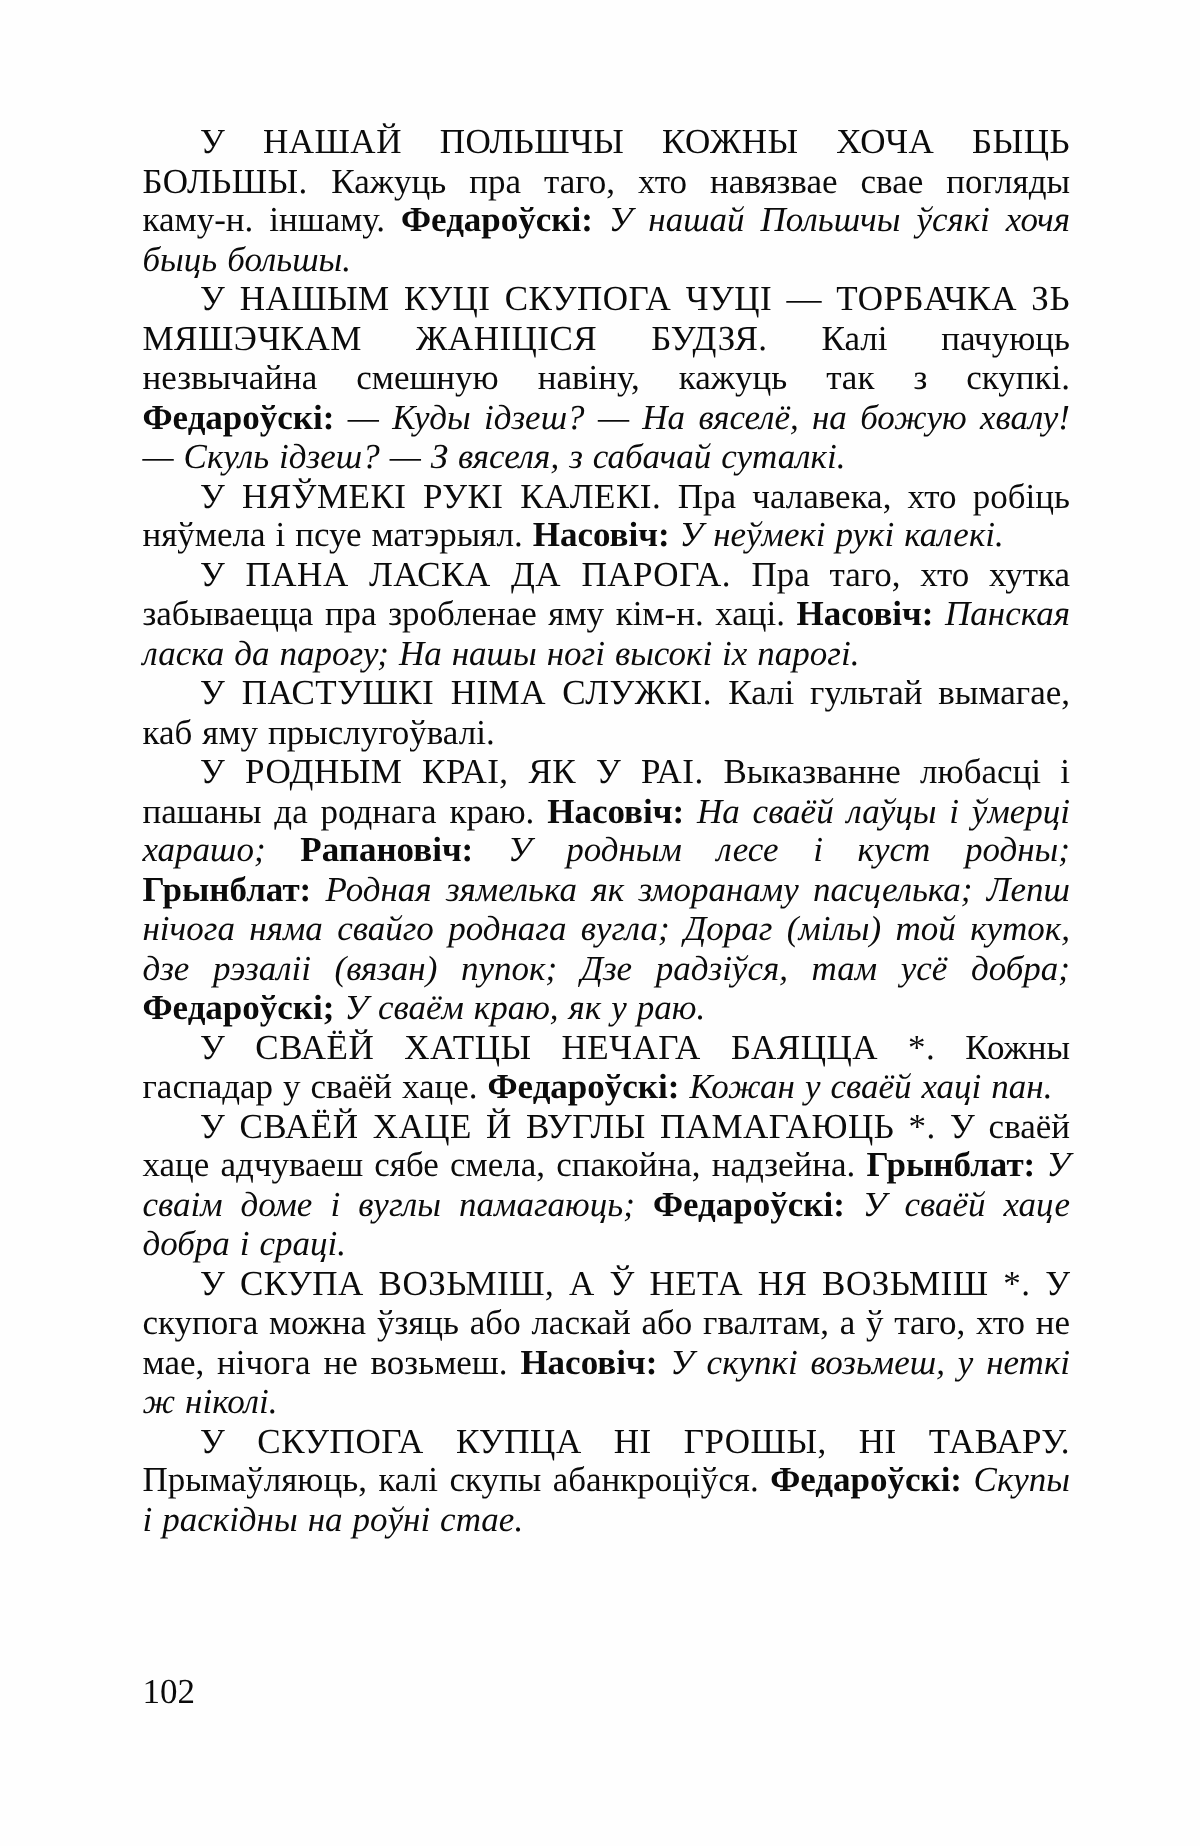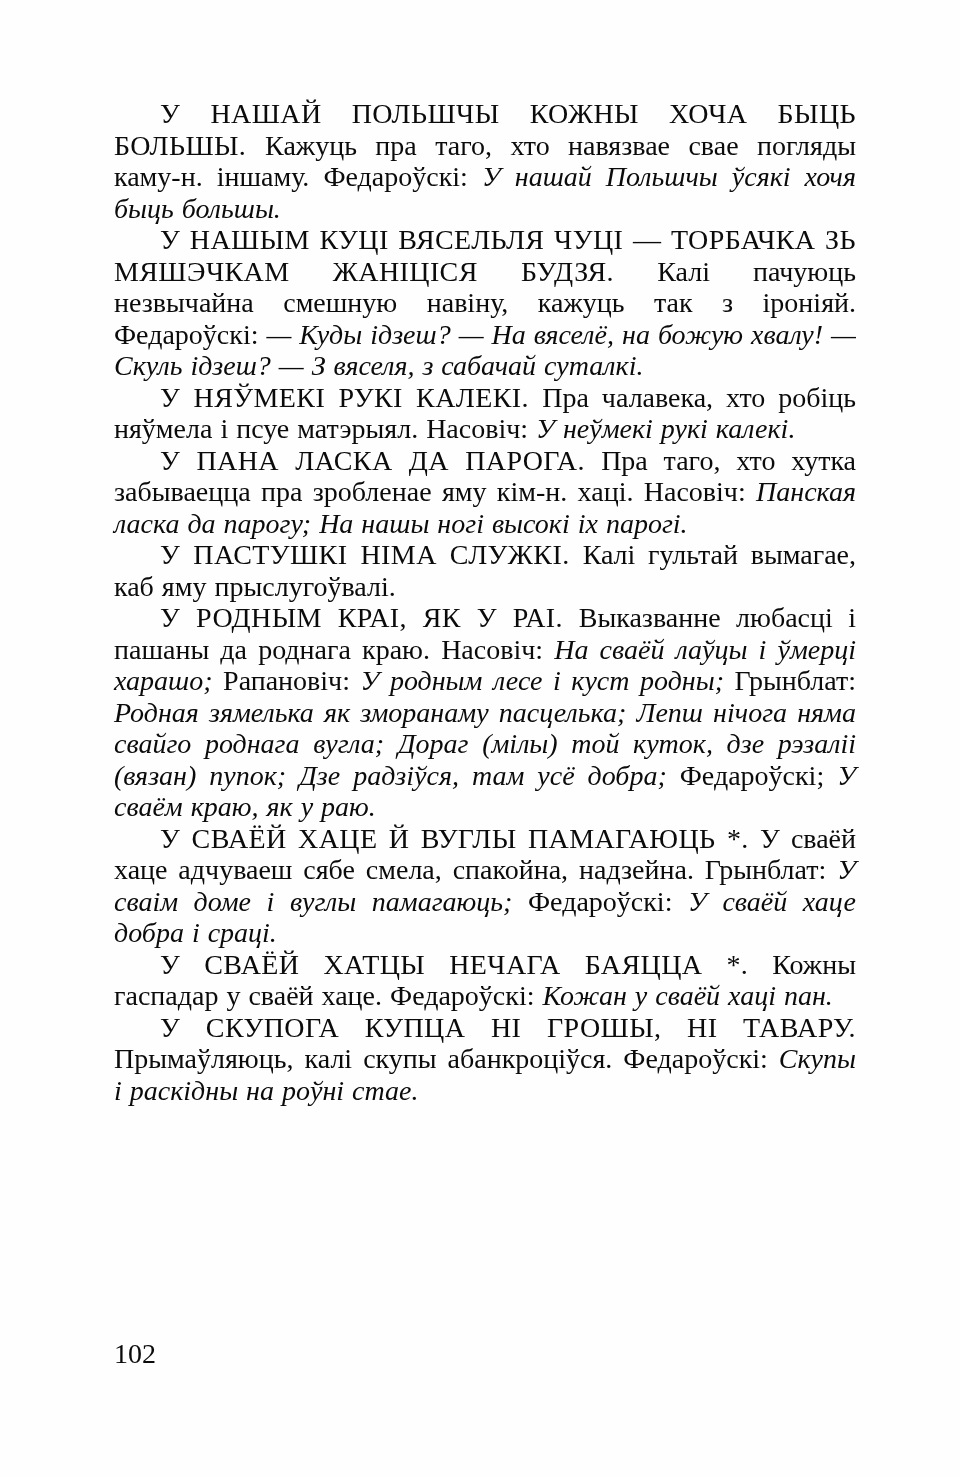--- a/index.html
+++ b/index.html
@@ -31,43 +31,44 @@
     font-size: 28px;
     line-height: 31.5px;
     word-spacing: 1px;
   }
   .run-head {
     letter-spacing: 0.4px;
   }
   .run-plain {
   }
   .run-source {
-    font-weight: 400;
+    font-weight: 700;
     margin-top: 12px;
   }
   .run-quote {
     font-style: italic;
   }
   .page-number {
     position: absolute;
     left: 114px;
     top: 1338px;
     font-size: 28px;
     line-height: 32px;
   }
 </style>
 </head>
 <body>
 
 <div class="page">
   <div class="text-block">
       <p class="para"><span class="run-head">У НАШАЙ ПОЛЬШЧЫ КОЖНЫ ХОЧА БЫЦЬ БОЛЬШЫ. </span><span class="run-plain">Кажуць пра таго, хто навязвае свае погляды каму-н. іншаму. </span><span class="run-source">Федароўскі: </span><span class="run-quote">У нашай Польшчы ўсякі хочя быць большы.</span></p>
-      <p class="para"><span class="run-head">У НАШЫМ КУЦІ ВЯСЕЛЬЛЯ ЧУЦІ — ТОРБАЧКА ЗЬ МЯШЭЧКАМ ЖАНІЦІСЯ БУДЗЯ. </span><span class="run-plain">Калі пачуюць незвычайна смешную навіну, кажуць так з іроніяй. </span><span class="run-source">Федароўскі: </span><span class="run-quote">— Куды ідзеш? — На вяселё, на божую хвалу! — Скуль ідзеш? — З вяселя, з сабачай суталкі.</span></p>
+      <p class="para"><span class="run-head">У НАШЫМ КУЦІ СКУПОГА ЧУЦІ — ТОРБАЧКА ЗЬ МЯШЭЧКАМ ЖАНІЦІСЯ БУДЗЯ. </span><span class="run-plain">Калі пачуюць незвычайна смешную навіну, кажуць так з скупкі. </span><span class="run-source">Федароўскі: </span><span class="run-quote">— Куды ідзеш? — На вяселё, на божую хвалу! — Скуль ідзеш? — З вяселя, з сабачай суталкі.</span></p>
       <p class="para"><span class="run-head">У НЯЎМЕКІ РУКІ КАЛЕКІ. </span><span class="run-plain">Пра чалавека, хто робіць няўмела і псуе матэрыял. </span><span class="run-source">Насовіч: </span><span class="run-quote">У неўмекі рукі калекі.</span></p>
       <p class="para"><span class="run-head">У ПАНА ЛАСКА ДА ПАРОГА. </span><span class="run-plain">Пра таго, хто хутка забываецца пра зробленае яму кім-н. хаці. </span><span class="run-source">Насовіч: </span><span class="run-quote">Панская ласка да парогу; На нашы ногі высокі іх парогі.</span></p>
       <p class="para"><span class="run-head">У ПАСТУШКІ НІМА СЛУЖКІ. </span><span class="run-plain">Калі гультай вымагае, каб яму прыслугоўвалі.</span></p>
       <p class="para"><span class="run-head">У РОДНЫМ КРАІ, ЯК У РАІ. </span><span class="run-plain">Выказванне любасці і пашаны да роднага краю. </span><span class="run-source">Насовіч: </span><span class="run-quote">На сваёй лаўцы і ўмерці харашо; </span><span class="run-source">Рапановіч: </span><span class="run-quote">У родным лесе і куст родны; </span><span class="run-source">Грынблат: </span><span class="run-quote">Родная зямелька як зморанаму пасцелька; Лепш нічога няма свайго роднага вугла; Дораг (мілы) той куток, дзе рэзаліі (вязан) пупок; Дзе радзіўся, там усё добра; </span><span class="run-source">Федароўскі; </span><span class="run-quote">У сваём краю, як у раю.</span></p>
+      <p class="para"><span class="run-head">У СВАЁЙ ХАТЦЫ НЕЧАГА БАЯЦЦА *. </span><span class="run-plain">Кожны гаспадар у сваёй хаце. </span><span class="run-source">Федароўскі: </span><span class="run-quote">Кожан у сваёй хаці пан.</span></p>
       <p class="para"><span class="run-head">У СВАЁЙ ХАЦЕ Й ВУГЛЫ ПАМАГАЮЦЬ *. </span><span class="run-plain">У сваёй хаце адчуваеш сябе смела, спакойна, надзейна. </span><span class="run-source">Грынблат: </span><span class="run-quote">У сваім доме і вуглы памагаюць; </span><span class="run-source">Федароўскі: </span><span class="run-quote">У сваёй хаце добра і сраці.</span></p>
-      <p class="para"><span class="run-head">У СВАЁЙ ХАТЦЫ НЕЧАГА БАЯЦЦА *. </span><span class="run-plain">Кожны гаспадар у сваёй хаце. </span><span class="run-source">Федароўскі: </span><span class="run-quote">Кожан у сваёй хаці пан.</span></p>
+      <p class="para"><span class="run-head">У СКУПА ВОЗЬМІШ, А Ў НЕТА НЯ ВОЗЬМІШ *. </span><span class="run-plain">У скупога можна ўзяць або ласкай або гвалтам, а ў таго, хто не мае, нічога не возьмеш. </span><span class="run-source">Насовіч: </span><span class="run-quote">У скупкі возьмеш, у неткі ж ніколі.</span></p>
       <p class="para"><span class="run-head">У СКУПОГА КУПЦА НІ ГРОШЫ, НІ ТАВАРУ. </span><span class="run-plain">Прымаўляюць, калі скупы абанкроціўся. </span><span class="run-source">Федароўскі: </span><span class="run-quote">Скупы і раскідны на роўні стае.</span></p>
     </div>
   <div class="page-number">102</div>
 </div>
 
 </body></html>

